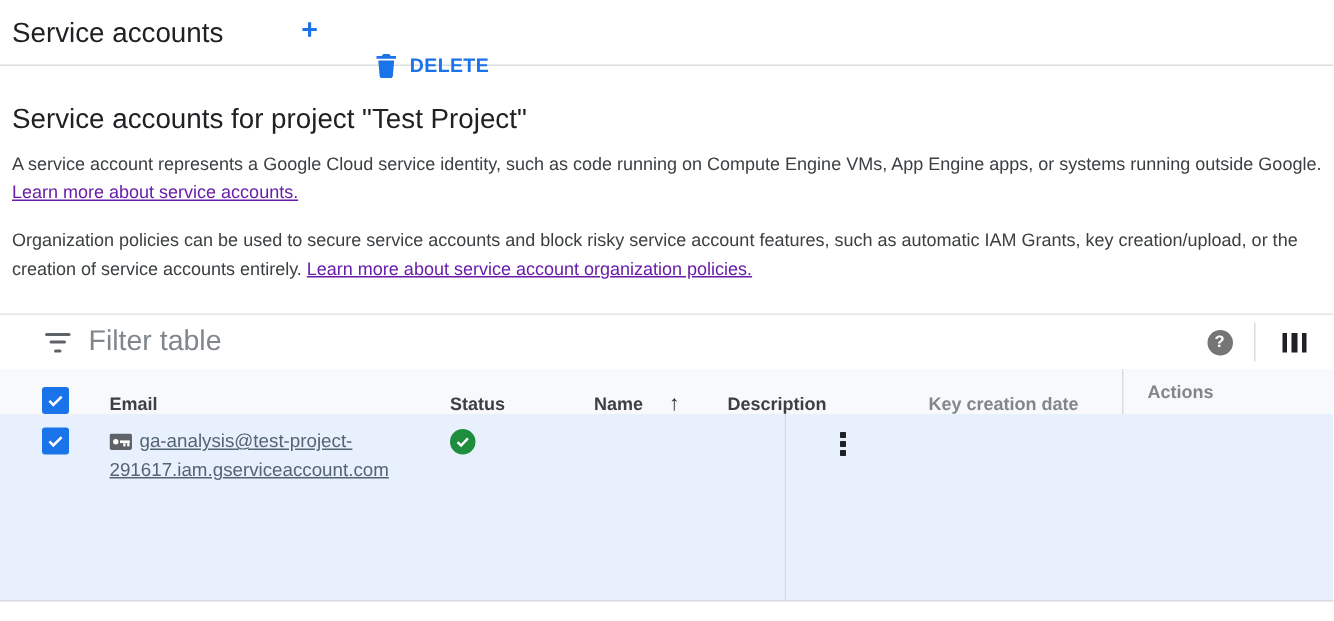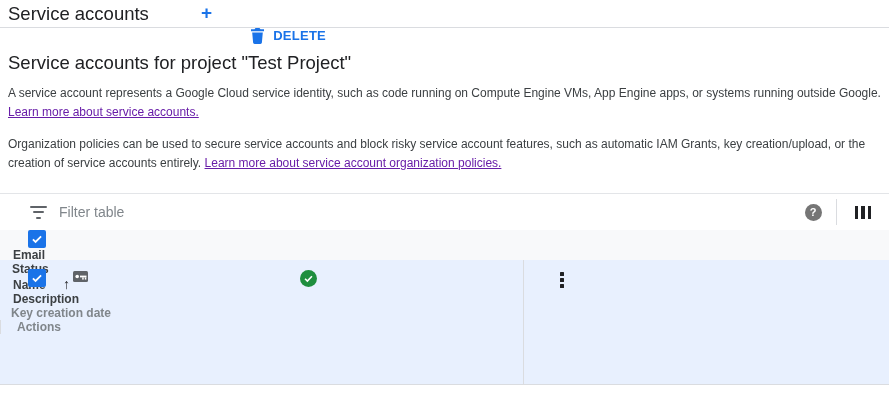--- a/index.html
+++ b/index.html
@@ -1,20 +1,20 @@
 <!DOCTYPE html>
 <html><head>
 <meta charset="utf-8">
 <style>
   * { box-sizing: border-box; margin: 0; padding: 0; }
   html,body { width: 889px; height: 414px; background: #fff; overflow: hidden;
     font-family: "Liberation Sans", sans-serif; color: #3c4043; }
 
   
-  .topbar { display: flex; align-items: center; height: 28px;
+  .topbar { display: flex; align-items: center; height: 44px;
     border-bottom: 1px solid #dadce0; padding: 0 8px; background: #fff; }
   .page-title { font-size: 18.5px; color: #202124; font-weight: 400; margin: 0 52px 0 0; }
   .toolbar-btn { display: inline-flex; align-items: center; gap: 8px;
     background: none; border: none; cursor: pointer;
     color: #1a73e8; font-family: "Liberation Sans", sans-serif;
     font-size: 13px; font-weight: bold; letter-spacing: .25px; }
   .toolbar-btn + .toolbar-btn { margin-left: 38px; margin-top: 44px; }
   .plus-glyph { font-size: 19px; font-weight: bold; line-height: 1; position: relative; top: -1px; }
   .trash-svg { width: 15px; height: 16px; display: block; }
 
@@ -28,32 +28,32 @@
   .learn-link { color: #681da8; text-decoration: underline; cursor: pointer; }
 
   
   .filter-bar { margin-top: 20px; border-top: 1px solid #e3e5e8;
     height: 37px; display: flex; align-items: center; padding: 0 16px 0 30px; }
   .filter-icon { width: 17px; height: 13px; display: flex; flex-direction: column;
     justify-content: space-between; align-items: center; cursor: pointer; }
   .filter-icon span { display: block; height: 2px; background: #5f6368; border-radius: 1px; }
   .filter-icon .l1 { width: 17px; } .filter-icon .l2 { width: 11px; } .filter-icon .l3 { width: 5px; }
   .filter-input { flex: 1; border: none; outline: none; background: transparent;
-    font-family: "Liberation Sans", sans-serif; font-size: 14px; color: #3c4043;
+    font-family: "Liberation Sans", sans-serif; font-size: 19px; color: #3c4043;
     margin-left: 12px; }
   .filter-input::placeholder { color: #80868b; }
   .help-icon { width: 17px; height: 17px; border-radius: 50%; background: #757575;
     color: #fff; font-size: 11px; font-weight: bold; display: flex;
     align-items: center; justify-content: center; cursor: pointer; margin-right: 14px; }
   .filter-divider { width: 1px; height: 26px; background: #dadce0; margin-right: 16px; }
   .columns-icon { display: flex; gap: 3px; cursor: pointer; padding: 2px; }
   .columns-icon span { width: 3.5px; height: 13px; background: #202124; display: block; }
 
   
-  .tbl-header { display: flex; background: #f8f9fa; height: 30px; align-items: flex-start; flex-direction: column; }
+  .tbl-header { display: flex; background: #f8f9fa; height: 30px; align-items: flex-end; }
   .tbl-row { display: flex; background: #e8f0fe; height: 125px;
     border-bottom: 1px solid #dadce0; align-items: flex-start; }
   .cell { flex: 0 0 auto; font-size: 12px; }
   .c-check { width: 60px; display: flex; justify-content: flex-start; padding-left: 28px; }
   .c-email { width: 228px; padding-left: 13px; padding-right: 14px; }
   .c-status { width: 95px; padding-left: 12px; }
   .c-name { width: 89px; padding-left: 13px; padding-right: 18px; }
   .c-desc { width: 136px; padding-left: 13px; padding-right: 13px; }
   .c-keyid { width: 64px; padding-left: 12px; padding-right: 18px; }
   .c-keydate { width: 140px; padding-left: 11px; }
@@ -163,21 +163,21 @@
 
   <div class="cell c-email">
     <span class="sa-icon">
       <svg width="15" height="11" viewBox="0 0 15 11">
         <rect x="0" y="0" width="15" height="11" rx="1.5" fill="#5f6368"></rect>
         <circle cx="4.2" cy="5.5" r="1.8" fill="#fff"></circle>
         <rect x="7" y="4.6" width="6.5" height="1.8" fill="#fff"></rect>
         <rect x="9.2" y="6.4" width="1.5" height="2.2" fill="#fff"></rect>
         <rect x="11.8" y="6.4" width="1.5" height="2.2" fill="#fff"></rect>
       </svg>
-    </span>
+    </span><a class="email-link">ga-analysis@test-project-291617.iam.gserviceaccount.com</a>
   </div>
 
   <div class="cell c-status">
     <div class="status-ok">
       <svg viewBox="0 0 24 24">
           <path d="M4.5 12.5l5 5L19.5 7" stroke="#fff" stroke-width="3.5" fill="none"></path>
         </svg>
     </div>
   </div>
 

